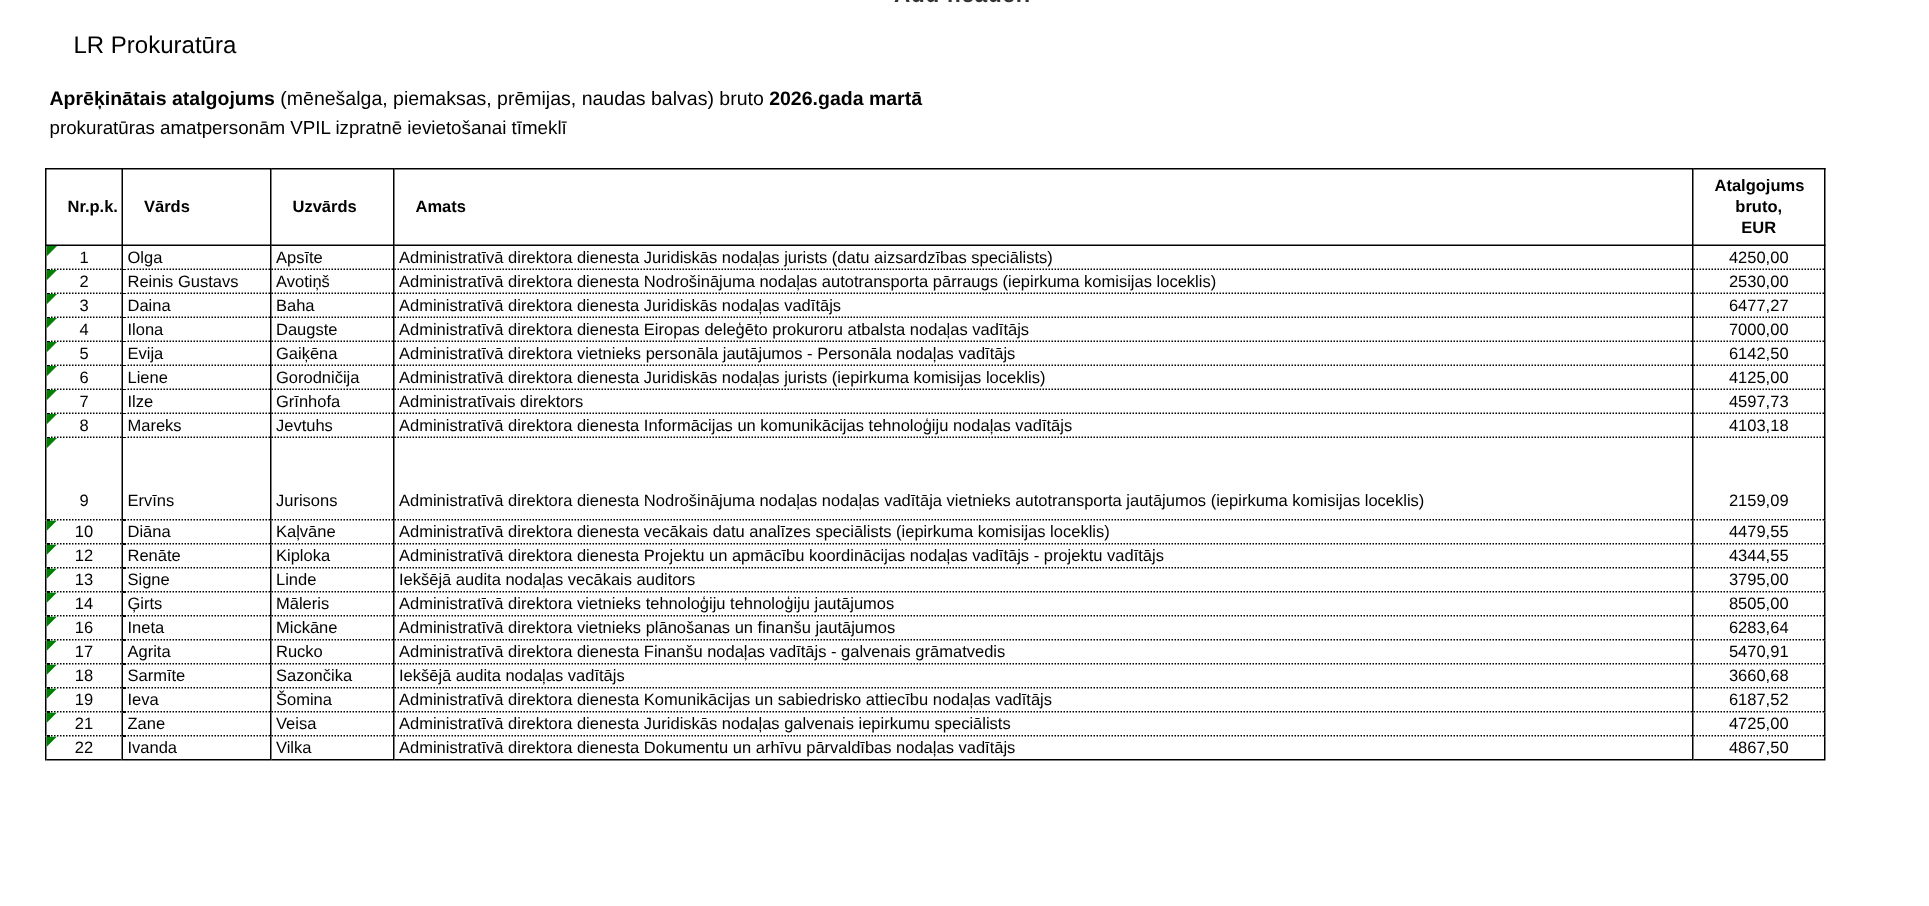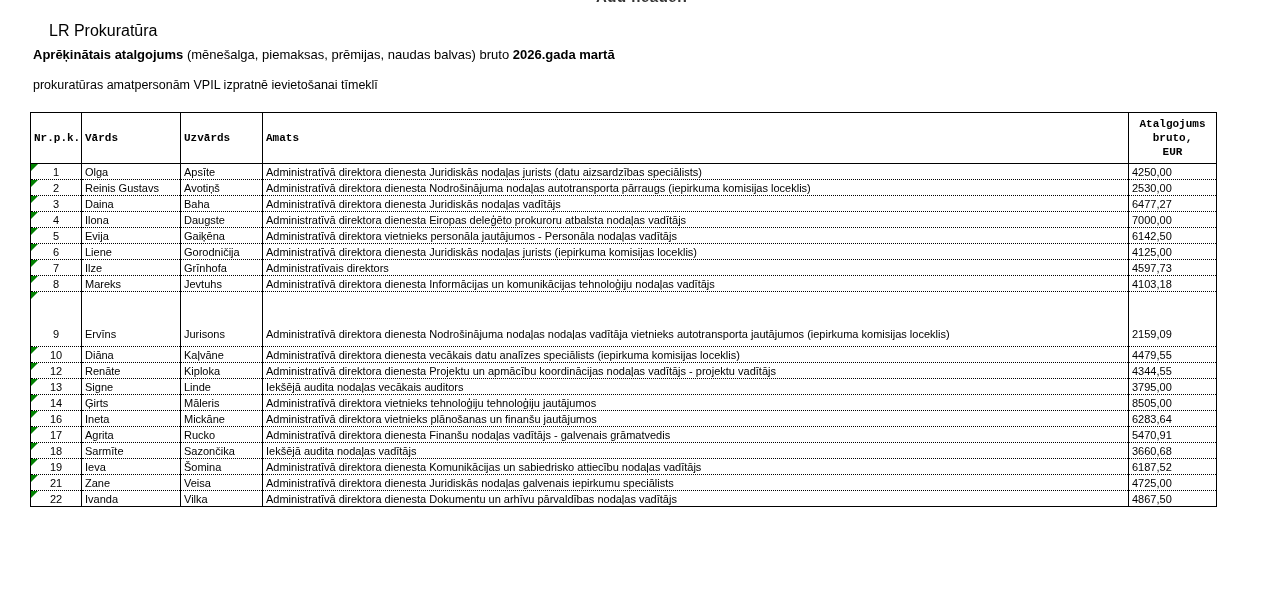--- a/index.html
+++ b/index.html
@@ -5,46 +5,46 @@
   html,body{margin:0;padding:0;}
   body{
     width:1286px;height:604px;background:#ffffff;color:#000;
     font-family:"Liberation Sans", sans-serif;position:relative;overflow:hidden;
   }
   .clipped-top{
     position:absolute;left:596px;top:-12px;height:15px;overflow:hidden;
     font-weight:bold;font-size:15px;color:#333;letter-spacing:.5px;
   }
   .org{position:absolute;left:49px;top:22px;font-size:16px;}
-  .title{position:absolute;left:33px;top:47px;font-size:13px;}
+  .title{position:absolute;left:33px;top:58px;font-size:13px;}
   .subtitle{position:absolute;left:33px;top:78px;font-size:12.5px;}
   table.salary{
     position:absolute;left:30px;top:112px;width:1186px;
     border-collapse:collapse;table-layout:fixed;border:1px solid #000;
   }
   table.salary th, table.salary td{
     border-left:1px solid #000;border-right:1px solid #000;
     font-size:11px;overflow:hidden;white-space:nowrap;
   }
   thead th{
     height:50px;vertical-align:middle;text-align:left;font-weight:bold;
-    font-size:11.5px;padding:0 3px;border-top:1px solid #000;border-bottom:1px solid #000;font-family:Liberation Mono, monospace;
+    font-size:11.5px;padding:0 14px;border-top:1px solid #000;border-bottom:1px solid #000;
   }
   thead th.amount-h{text-align:center;white-space:pre-line;line-height:1.3;}
   tbody td{
     height:15px;vertical-align:middle;padding:0 3px;
     border-top:1px dotted #000;border-bottom:1px dotted #000;
   }
   tbody tr.tall td{height:48px;vertical-align:bottom;padding-bottom:6px;}
   td.nr{text-align:center;position:relative;padding:0 1px;}
   .tri{
     position:absolute;top:0;left:0;width:0;height:0;
     border-top:7px solid #008000;border-right:7px solid transparent;
   }
-  td.amount{text-align:left;}
+  td.amount{text-align:center;}
 </style>
 </head>
 <body>
 
 <div class="clipped-top">Add header.</div>
 
 <div class="org">LR Prokuratūra</div>
 
 <div class="title"><b>Aprēķinātais atalgojums</b><span> (mēnešalga, piemaksas, prēmijas, naudas balvas) bruto </span><b>2026.gada martā</b></div>
 

